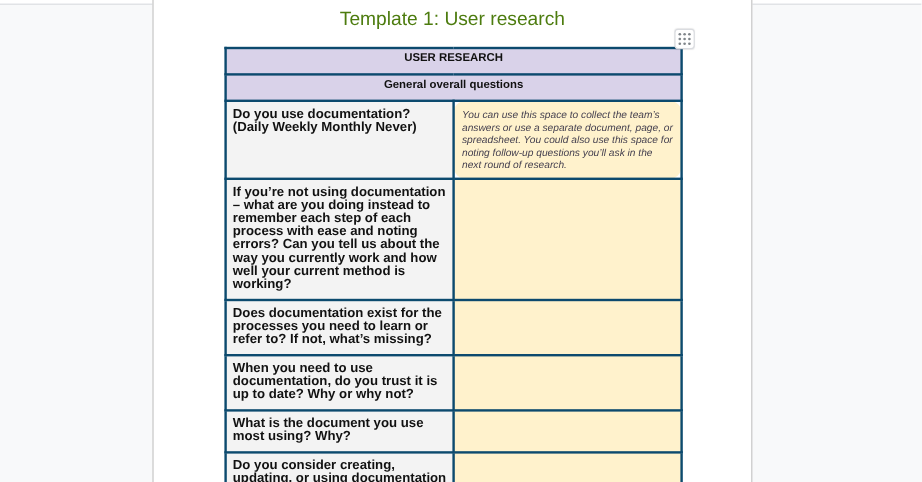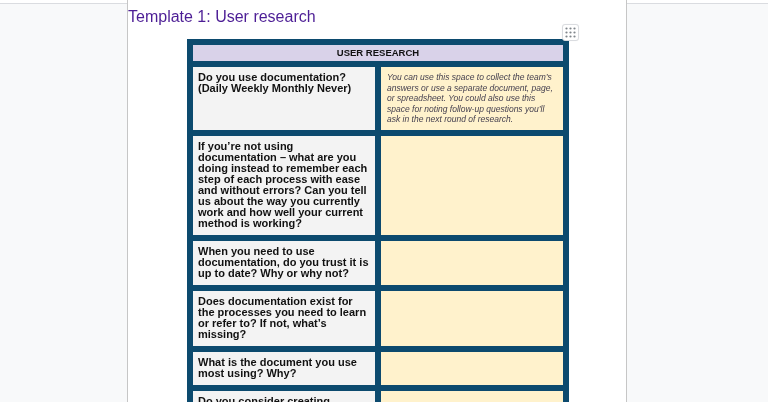--- a/index.html
+++ b/index.html
@@ -12,30 +12,30 @@
   .topbar {
     position:absolute; top:0; left:0; right:0; height:4px;
     background:#ffffff; border-bottom:1px solid #dadce0;
   }
   .page {
     position:absolute; left:127px; top:0; width:500px; height:402px;
     background:var(--page-bg,#ffffff);
     border-left:1px solid #c6c6c6; border-right:1px solid #c6c6c6;
   }
   .doc-title {
-    margin-top:7px; 
-    font-size:16px; line-height:19px; color:#4c1d95; font-weight:400;
+    margin-top:7px; text-align:center;
+    font-size:16px; line-height:19px; color:#4d7c0f; font-weight:400;
   }
   .table-wrap { position:absolute; left:59px; top:39px; width:382px; }
   table.research {
     width:100%; border-collapse:collapse;
     border:2px solid #454545; table-layout:fixed;
   }
   table.research th, table.research td {
-    border:6px solid #0c4a6e; vertical-align:top;
+    border:2px solid #0c4a6e; vertical-align:top;
   }
   th.band {
     background:var(--header-bg,#d9d2e9);
     font-size:9.5px; font-weight:bold; color:#111;
     text-align:center; vertical-align:middle;
     height:22px; padding:2px 4px;
   }
   td.q {
     width:187px; background:var(--question-bg,#f3f3f3);
     font-weight:bold; font-size:11px; line-height:11px; color:#111;
@@ -83,39 +83,42 @@
             </g>
           </svg>
         </span>
       </div>
 
       <table class="research">
         <thead>
           <tr>
             <th class="band" colspan="2">USER RESEARCH</th>
           </tr>
+          <tr>
+            <th class="band" colspan="2">General overall questions</th>
+          </tr>
         </thead>
         <tbody id="table-body">
         <tr>
           <td class="q">Do you use documentation? (Daily Weekly Monthly Never)</td>
           <td class="a note">You can use this space to collect the team’s answers or use a separate document, page, or spreadsheet. You could also use this space for noting follow-up questions you’ll ask in the next round of research.</td>
         </tr>
 
         <tr>
-          <td class="q">If you’re not using documentation – what are you doing instead to remember each step of each process with ease and without errors? Can you tell us about the way you currently work and how well your current method is working?</td>
+          <td class="q">If you’re not using documentation – what are you doing instead to remember each step of each process with ease and noting errors? Can you tell us about the way you currently work and how well your current method is working?</td>
+          <td class="a"></td>
+        </tr>
+
+        <tr>
+          <td class="q">Does documentation exist for the processes you need to learn or refer to? If not, what’s missing?</td>
           <td class="a"></td>
         </tr>
 
         <tr>
           <td class="q">When you need to use documentation, do you trust it is up to date? Why or why not?</td>
-          <td class="a"></td>
-        </tr>
-
-        <tr>
-          <td class="q">Does documentation exist for the processes you need to learn or refer to? If not, what’s missing?</td>
           <td class="a"></td>
         </tr>
 
         <tr>
           <td class="q">What is the document you use most using? Why?</td>
           <td class="a"></td>
         </tr>
 
         <tr>
           <td class="q">Do you consider creating, updating, or using documentation to be an essential part of any project? That the work isn’t done until it’s documented? Why or why not?</td>

